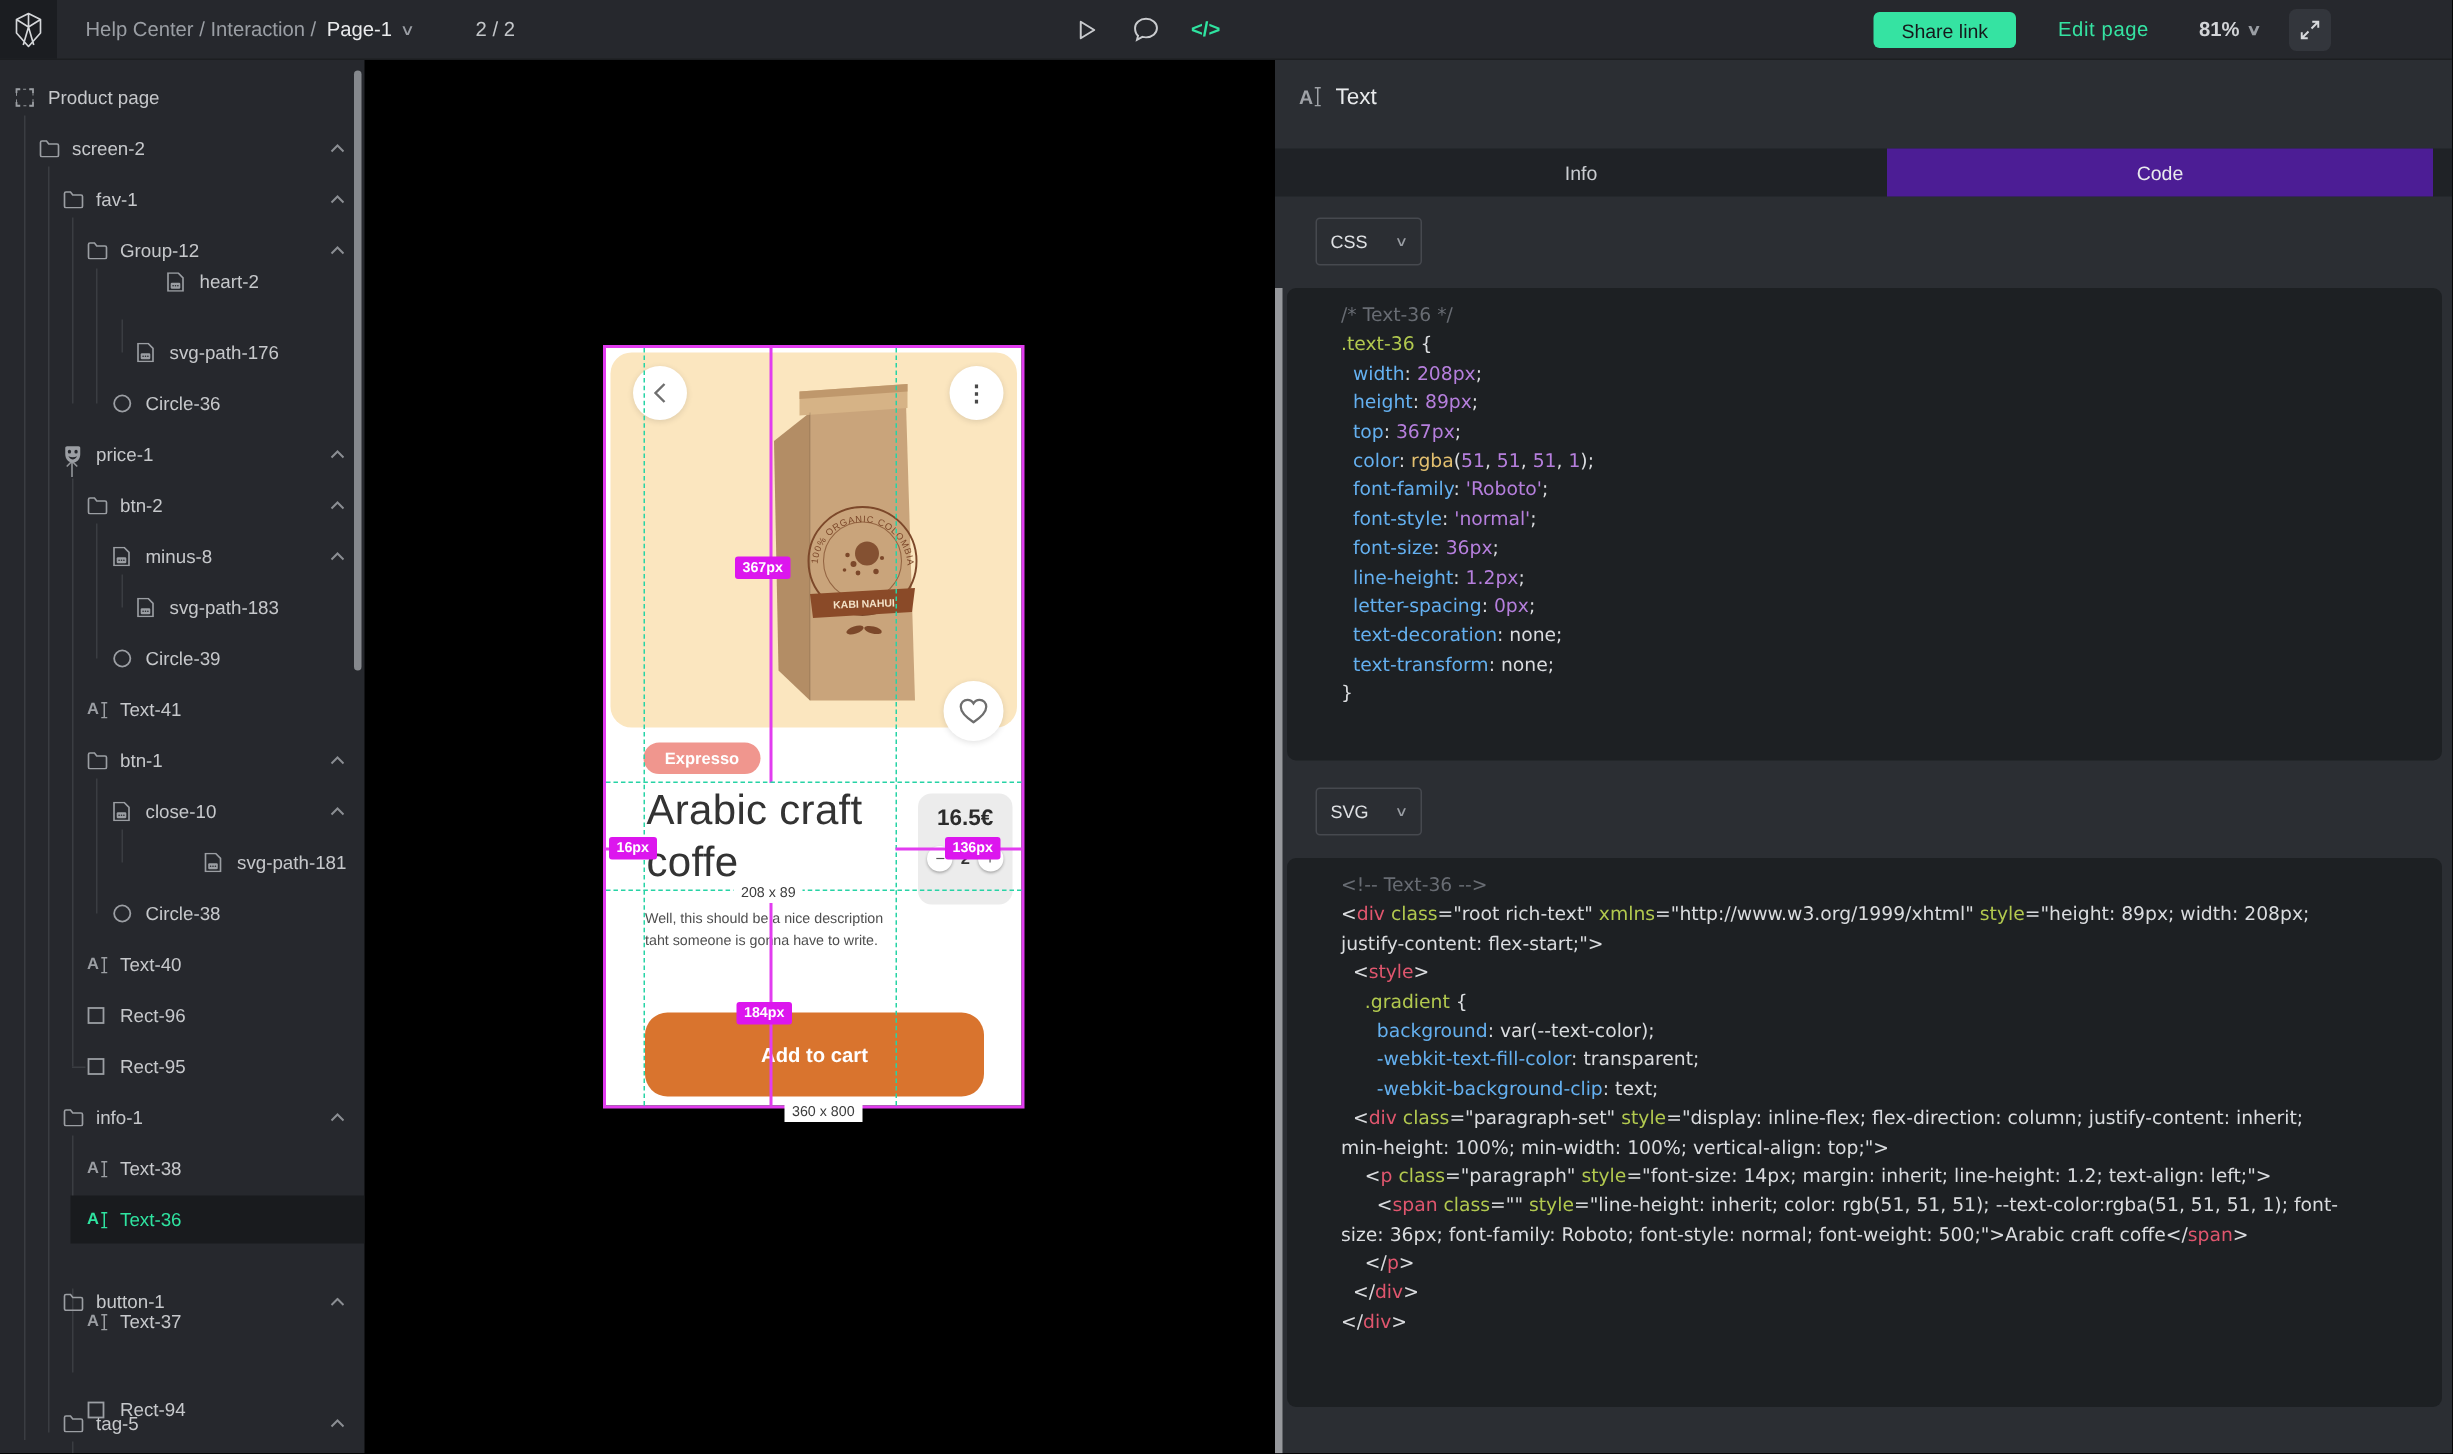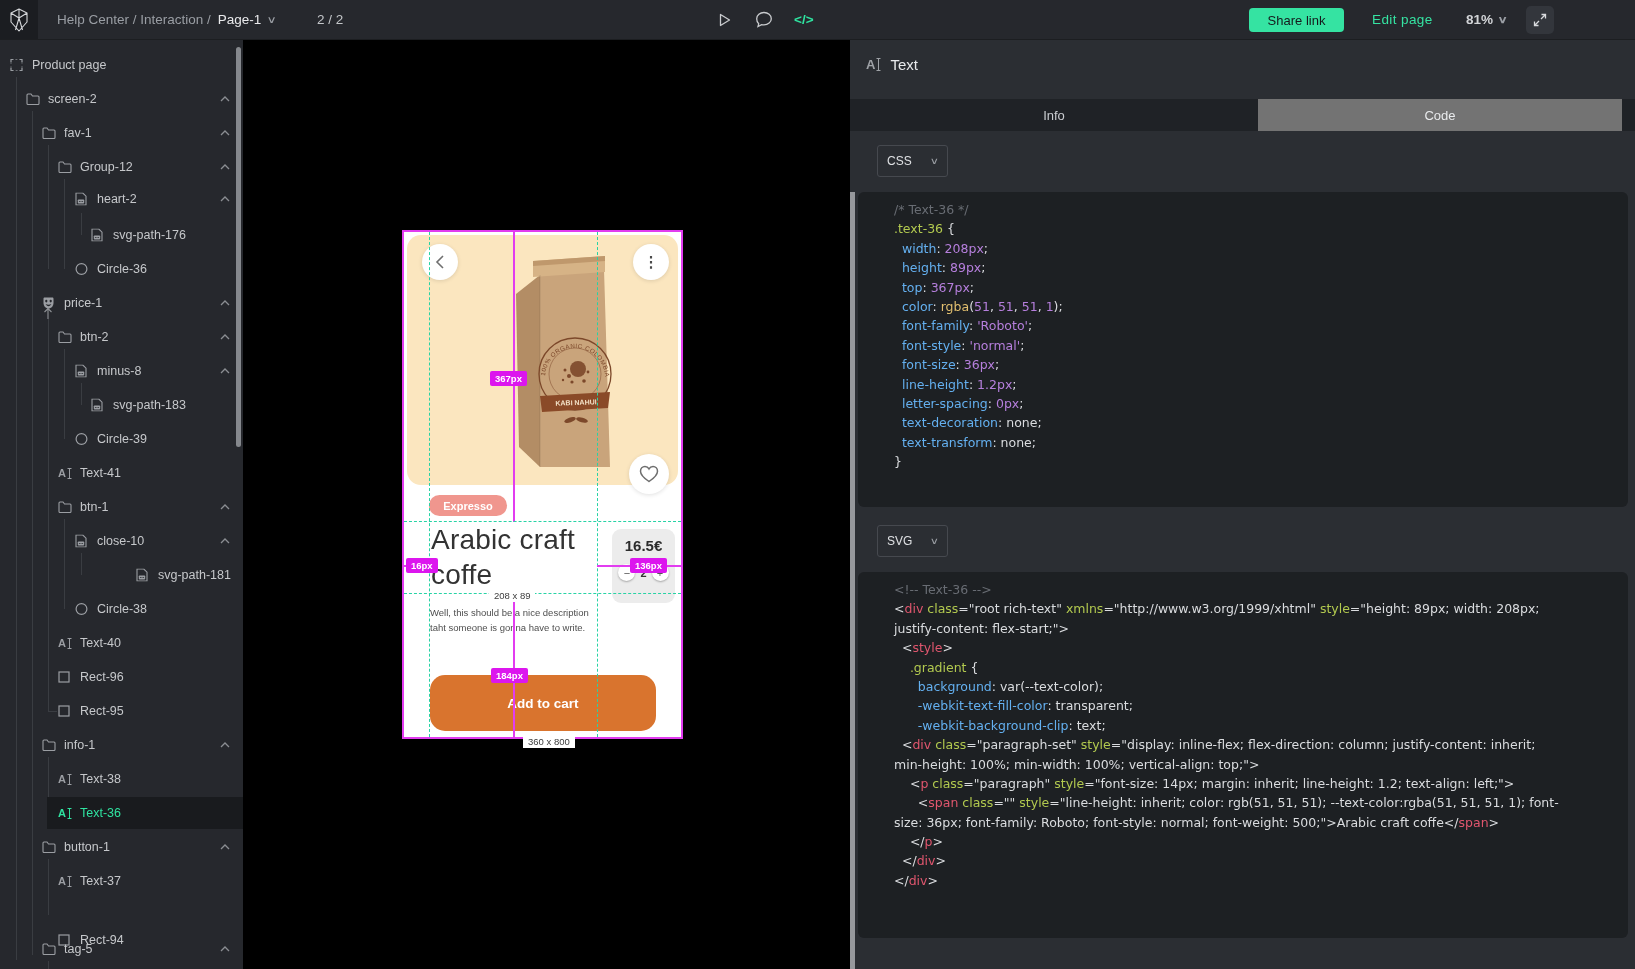--- a/index.html
+++ b/index.html
@@ -69,21 +69,21 @@
          padding:2px 5px;border-radius:2px;z-index:9;}
   .chip{position:absolute;background:#fff;color:#3c3c3c;font-size:9.5px;padding:1px 5px;z-index:9;}
   
   .panel{position:absolute;left:850px;top:40px;width:785px;height:929px;background:#2b2e33;z-index:20;}
   .p-scroll{position:absolute;left:0;top:152px;width:5px;height:777px;background:#96989c;}
   .p-header{position:absolute;left:16px;top:16px;display:flex;align-items:center;gap:9px;color:#9fa2a7;}
   .p-title{color:#e8eaec;font-size:15px;}
   .tabs{position:absolute;left:0;top:59px;width:785px;height:32px;background:#1f2226;}
   .tab{position:absolute;top:0;height:32px;display:flex;align-items:center;justify-content:center;font-size:13px;cursor:pointer;}
   .tab-info{left:0;width:408px;color:#c9ccd0;}
-  .tab-code{left:408px;width:364px;background:#737373;color:#e9ebed;}
+  .tab-code{left:408px;width:364px;background:#4c1d95;color:#e9ebed;}
   .dd{position:absolute;left:27px;width:71px;height:32px;border:1px solid #46494f;border-radius:3px;box-sizing:border-box;
       display:flex;align-items:center;justify-content:space-between;padding:0 9px;color:#dfe1e4;font-size:12px;cursor:pointer;}
   .dd .caret{font-size:9px;}
   #dd-css{top:105px;} #dd-svg{top:485px;}
   .code-block{position:absolute;left:8px;width:770px;background:#1d2023;border-radius:6px;
               padding:10px 0 0 36px;box-sizing:border-box;overflow:hidden;
               font-family:"DejaVu Sans",sans-serif;font-size:12.5px;}
   #css-code{top:152px;height:315px;}
   #svg-code{top:532px;height:366px;}
   .cline{height:19.4px;white-space:pre;}
@@ -201,21 +201,21 @@
               <path d="M1 10.5V2c0-.6.4-1 1-1h3l1.5 2H12c.6 0 1 .4 1 1v6.5c0 .6-.4 1-1 1H2c-.6 0-1-.4-1-1z" fill="none" stroke="currentColor" stroke-width="1.1"></path>
             </svg>
           </span>
           <span class="tlabel" style="left:80px">Group-12</span>
           <span class="tchev">
             <svg width="10" height="6" viewBox="0 0 10 6">
               <path d="M1 5l4-4 4 4" fill="none" stroke="currentColor" stroke-width="1.3"></path>
             </svg>
           </span>
         </div>
-        <div class="trow" style="top: 143px;">
+        <div class="trow" style="top: 132px; margin-left: 36px;">
           <span class="ticon" style="left:75px">
             <svg width="12" height="13" viewBox="0 0 12 13">
               <path d="M1 .5h6.8L11 3.7V12.5H1z" fill="none" stroke="currentColor" stroke-width="1.1"></path>
               <rect x="2.8" y="7" width="6.4" height="4" rx="0.8" fill="currentColor"></rect>
               <circle cx="4.4" cy="9" r="0.55" fill="#26282d"></circle>
               <circle cx="6" cy="9" r="0.55" fill="#26282d"></circle>
               <circle cx="7.6" cy="9" r="0.55" fill="#26282d"></circle>
             </svg>
           </span>
           <span class="tlabel" style="left:97px">heart-2</span>
@@ -420,21 +420,21 @@
         <div class="trow sel" style="top: 757px;">
           <div class="selbg"></div>
           <span class="ticon" style="left:58px">
             <span class="atxt">A</span>
             <svg width="5" height="11" viewBox="0 0 5 11">
               <path d="M0.5 0.5h4M2.5 0.5v10M0.5 10.5h4" fill="none" stroke="currentColor"></path>
             </svg>
           </span>
           <span class="tlabel" style="left:80px">Text-36</span>
         </div>
-        <div class="trow" style="top: 791px;">
+        <div class="trow" style="top: 812px;">
           <span class="ticon" style="left:42px">
             <svg width="14" height="12" viewBox="0 0 14 12">
               <path d="M1 10.5V2c0-.6.4-1 1-1h3l1.5 2H12c.6 0 1 .4 1 1v6.5c0 .6-.4 1-1 1H2c-.6 0-1-.4-1-1z" fill="none" stroke="currentColor" stroke-width="1.1"></path>
             </svg>
           </span>
           <span class="tlabel" style="left:64px">button-1</span>
           <span class="tchev">
             <svg width="10" height="6" viewBox="0 0 10 6">
               <path d="M1 5l4-4 4 4" fill="none" stroke="currentColor" stroke-width="1.3"></path>
             </svg>

